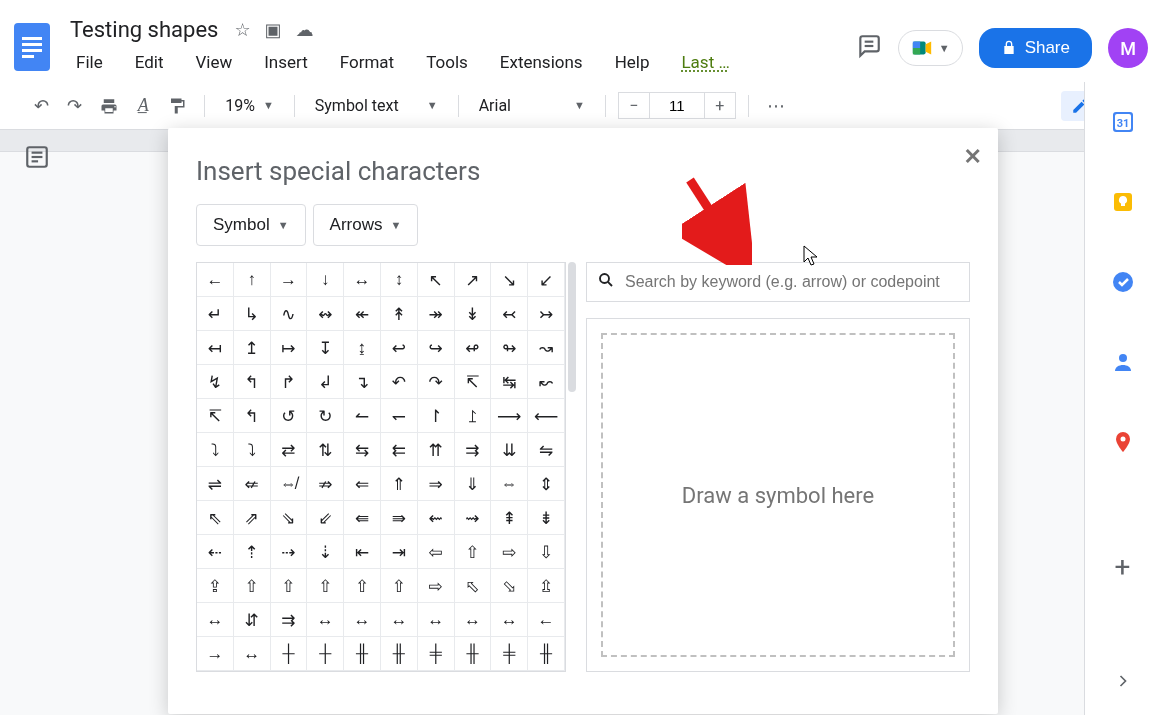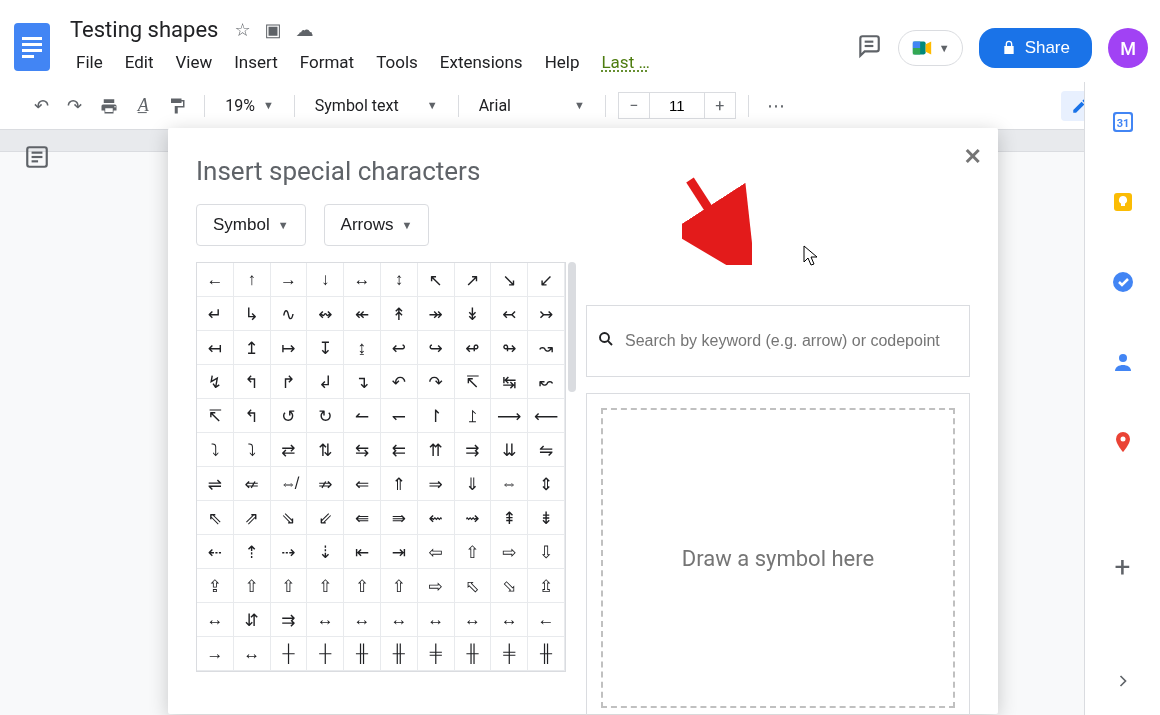--- a/index.html
+++ b/index.html
@@ -27,21 +27,21 @@
   .docs-icon svg { width: 36px; height: 48px; }
   .title-area { flex: 0 0 auto; }
   .doc-title-row { display:flex; align-items:center; gap:12px; }
   .doc-title {
     font-size: 22px;
     color: #202124;
     padding: 2px 4px;
   }
   .title-icons { display:flex; gap:14px; color:#5f6368; }
   .title-icons span { font-size: 18px; cursor:pointer; }
-  .menu-bar { display:flex; gap:2px; margin-top:4px; }
+  .menu-bar { display:flex; gap:12px; margin-top:4px; }
   .menu-item {
     font-size: 17px;
     color:#202124;
     padding: 4px 10px;
     cursor:pointer;
   }
   .last-edit {
     color:#4d7c0f;
     text-decoration: underline dotted;
     text-underline-offset: 3px;
@@ -197,21 +197,21 @@
     margin-bottom:18px;
   }
   .close-x {
     position:absolute;
     top:16px; right:16px;
     color:#757575;
     cursor:pointer;
     font-size:22px;
     font-weight:bold;
   }
-  .category-row { display:flex; gap:18px; margin-bottom:16px; }
+  .category-row { display:flex; gap:7px; margin-bottom:16px; }
   .cat-btn {
     border:1px solid #dadce0;
     background:#fff;
     padding:10px 16px;
     font-size:17px;
     color:#202124;
     border-radius:4px;
     cursor:pointer;
     display:flex; align-items:center; gap:8px;
   }
@@ -247,23 +247,22 @@
     border-radius:4px;
   }
   .right-col {
     flex:1;
     display:flex; flex-direction:column;
     gap:16px;
   }
   .search-wrap {
     border:1px solid #dadce0;
     display:flex; align-items:center;
-    padding:24px 10px;
+    padding:8px 10px;
     gap:10px;
-    margin-top:43px;
   }
   .search-wrap input {
     border:none; outline:none;
     font-size:16px;
     color:#202124;
     flex:1;
   }
   .search-wrap input::placeholder { color:#757575; }
   .draw-box {
     border:1px solid #dadce0;

